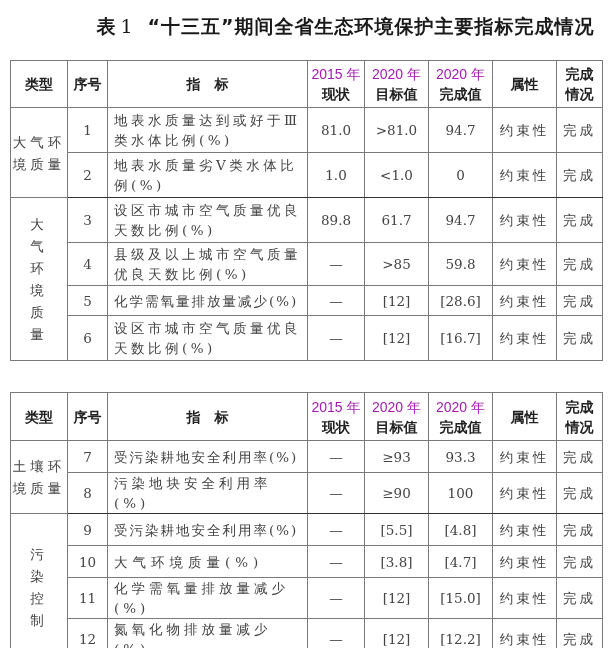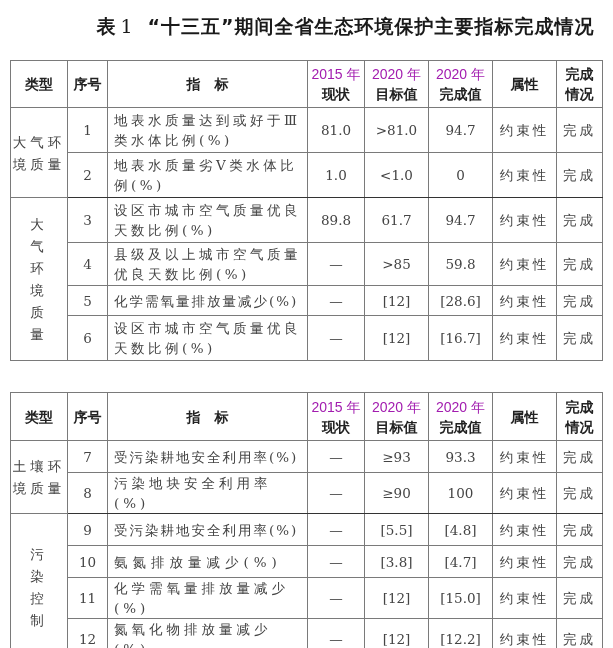--- a/index.html
+++ b/index.html
@@ -165,21 +165,21 @@
       <td>9</td>
       <td class="ind" style="letter-spacing:2px">受污染耕地安全利用率(%)</td>
       <td>—</td>
       <td>[5.5]</td>
       <td>[4.8]</td>
       <td class="attr">约束性</td>
       <td class="attr">完成</td>
     </tr>
     <tr style="height:32px">
       <td>10</td>
-      <td class="ind" style="letter-spacing:5px">氨氮排放量减少(%)</td>
+      <td class="ind" style="letter-spacing:5px">大气环境质量(%)</td>
       <td>—</td>
       <td>[3.8]</td>
       <td>[4.7]</td>
       <td class="attr">约束性</td>
       <td class="attr">完成</td>
     </tr>
     <tr style="height:32px">
       <td>11</td>
       <td class="ind" style="letter-spacing:4px">化学需氧量排放量减少(%)</td>
       <td>—</td>

